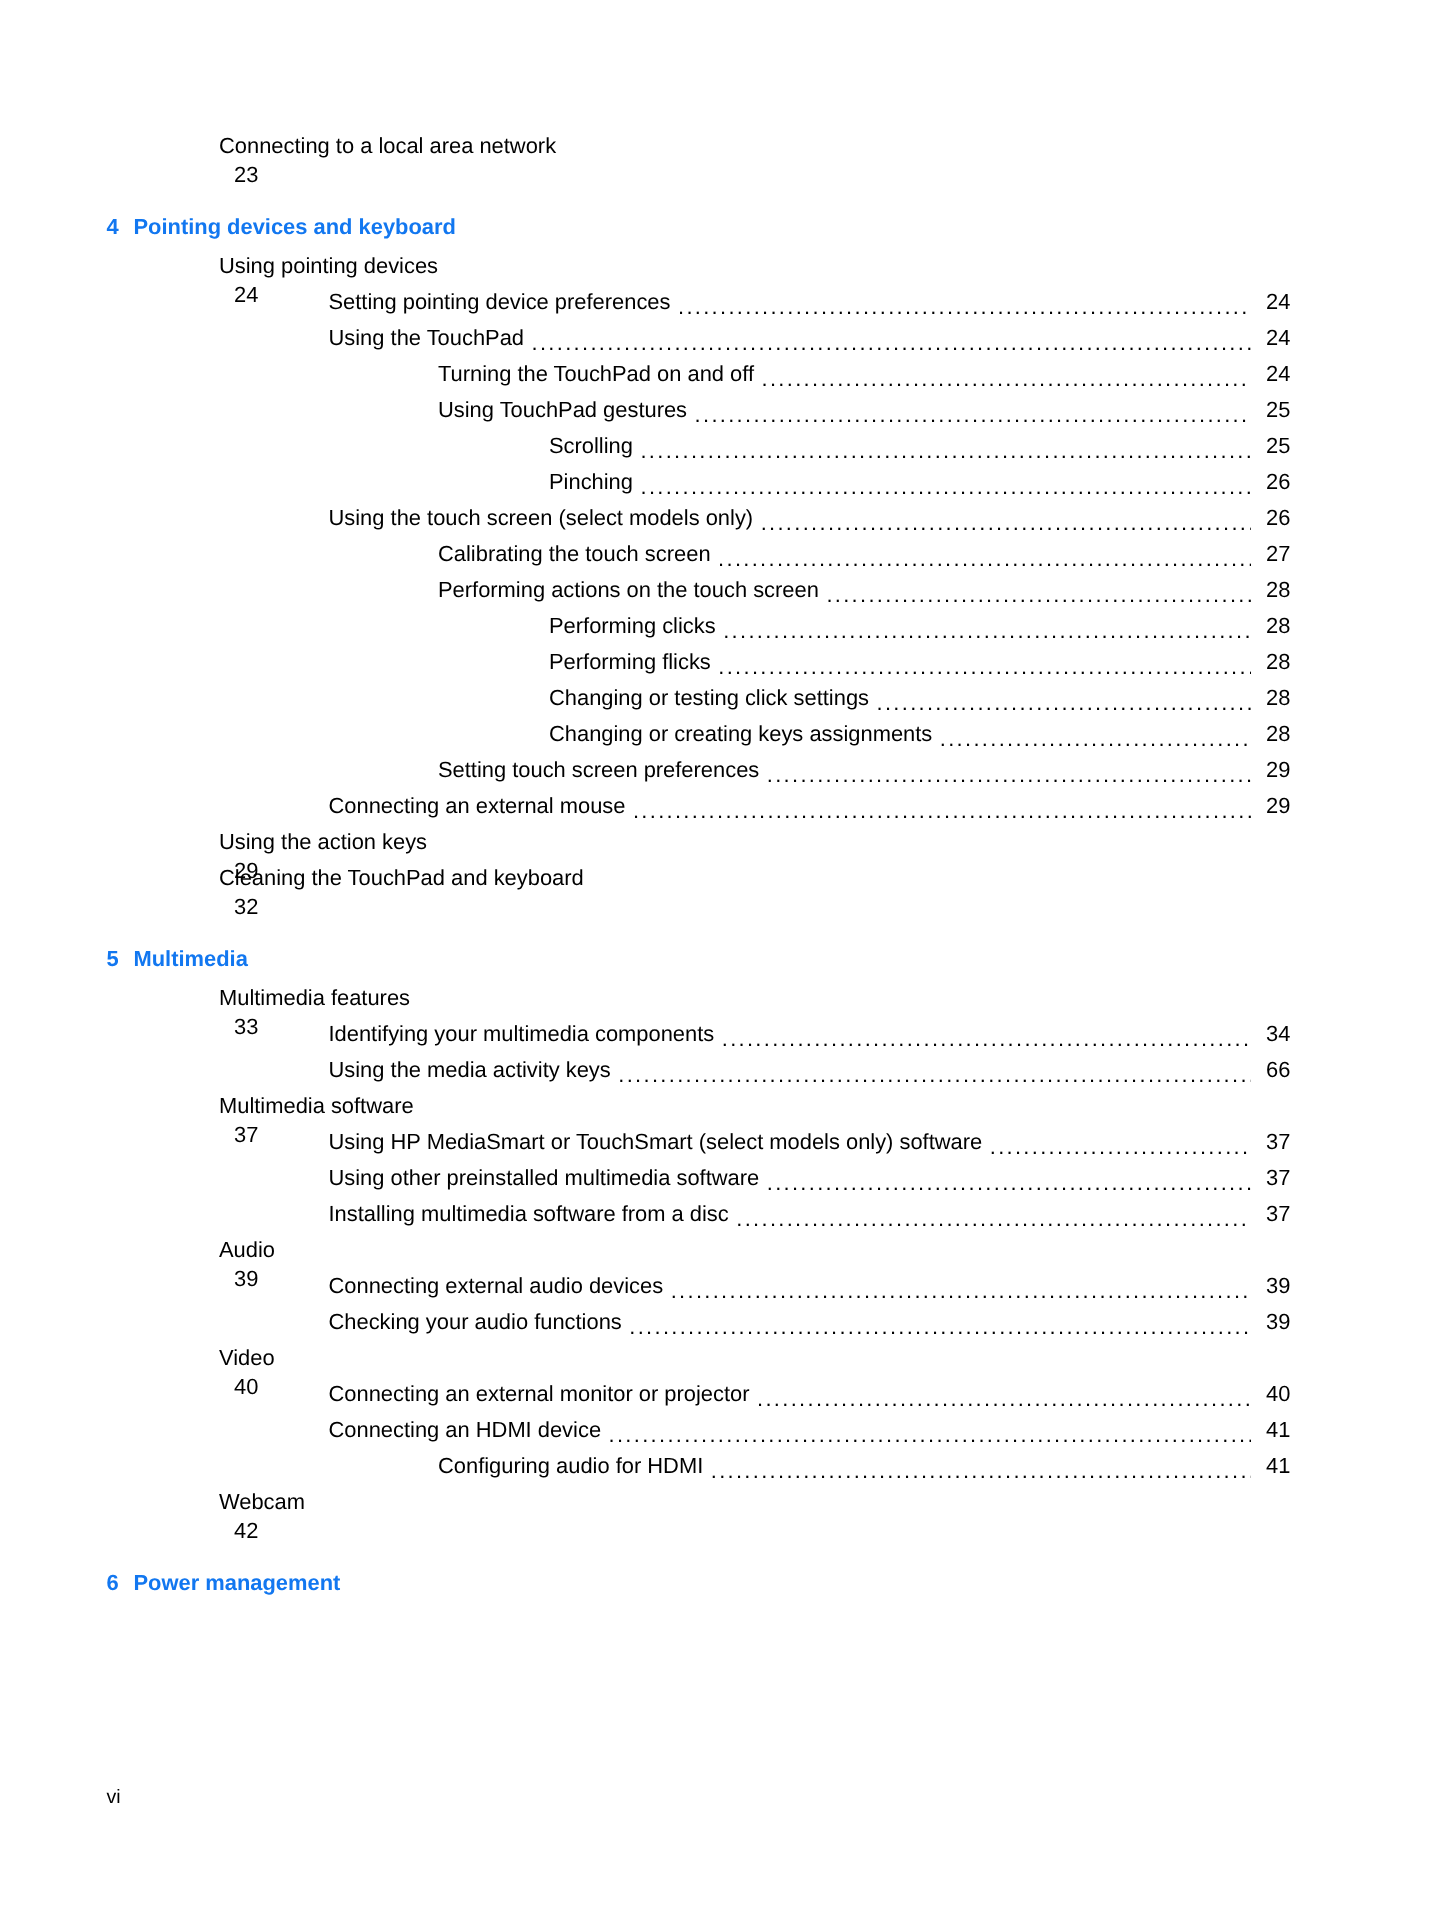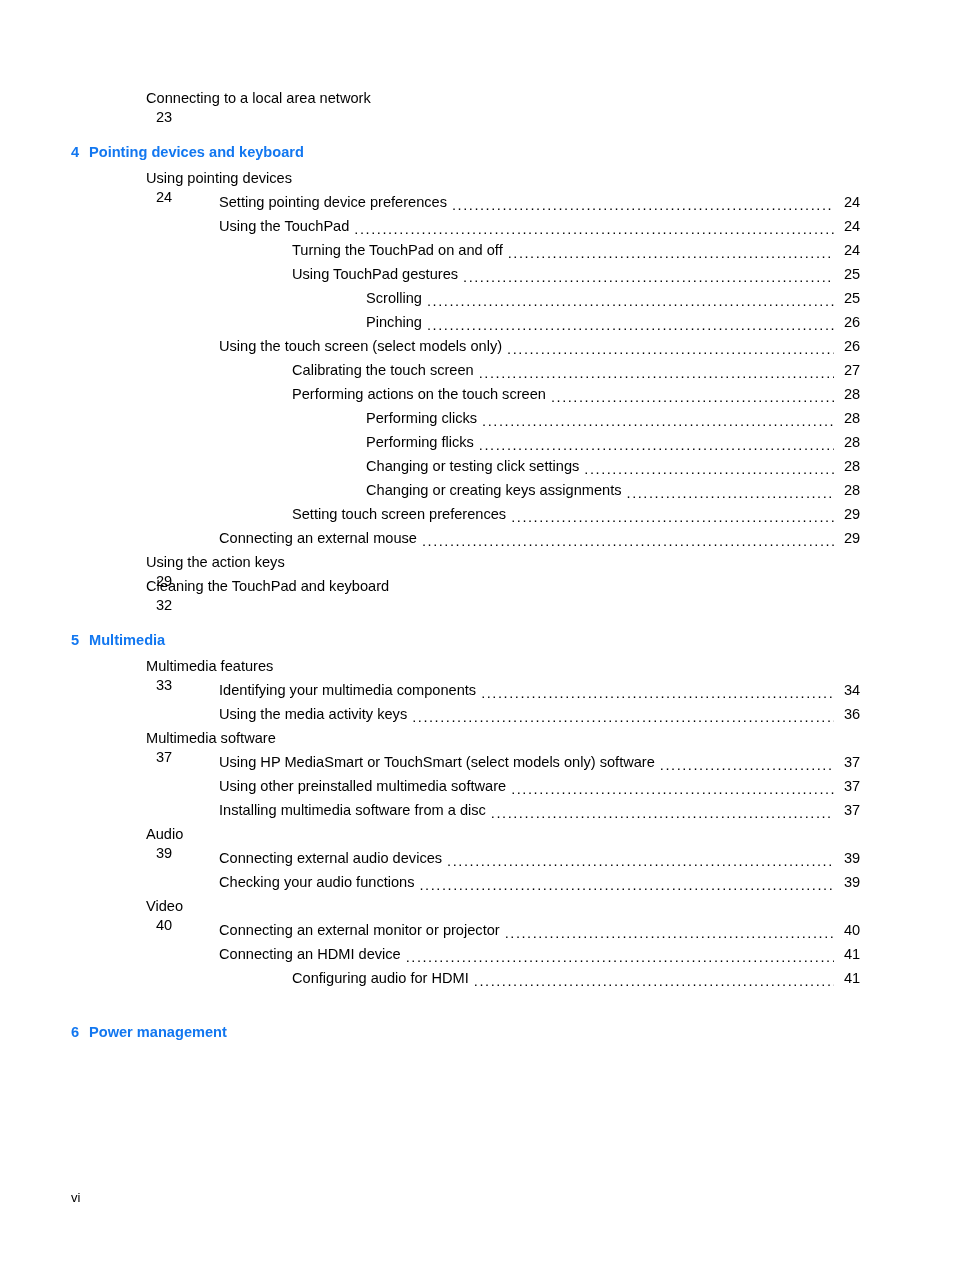--- a/index.html
+++ b/index.html
@@ -219,21 +219,21 @@
         <span class="pnum">33</span>
       </div>
       <div class="entry lvl2">
         <span class="title">Identifying your multimedia components</span>
         <span class="leader"></span>
         <span class="pnum">34</span>
       </div>
       <div class="entry lvl2">
         <span class="title">Using the media activity keys</span>
         <span class="leader"></span>
-        <span class="pnum">36</span>
+        <span class="pnum">66</span>
       </div>
       <div class="entry lvl1">
         <span class="title">Multimedia software</span>
         <span class="leader"></span>
         <span class="pnum">37</span>
       </div>
       <div class="entry lvl2">
         <span class="title">Using HP MediaSmart or TouchSmart (select models only) software</span>
         <span class="leader"></span>
         <span class="pnum">37</span>
@@ -275,20 +275,25 @@
       </div>
       <div class="entry lvl2">
         <span class="title">Connecting an HDMI device</span>
         <span class="leader"></span>
         <span class="pnum">41</span>
       </div>
       <div class="entry lvl3">
         <span class="title">Configuring audio for HDMI</span>
         <span class="leader"></span>
         <span class="pnum">41</span>
+      </div>
+      <div class="entry lvl1">
+        <span class="title">Webcam</span>
+        <span class="leader"></span>
+        <span class="pnum">42</span>
       </div>
       <div class="gap-before-chapter"></div>
       <div class="chapter">
         <span class="cnum">6</span>
         <span class="ctitle">Power management</span>
       </div>
       <div class="gap-after-chapter"></div>
     </div>
   <div class="folio">vi</div>
 </div>

